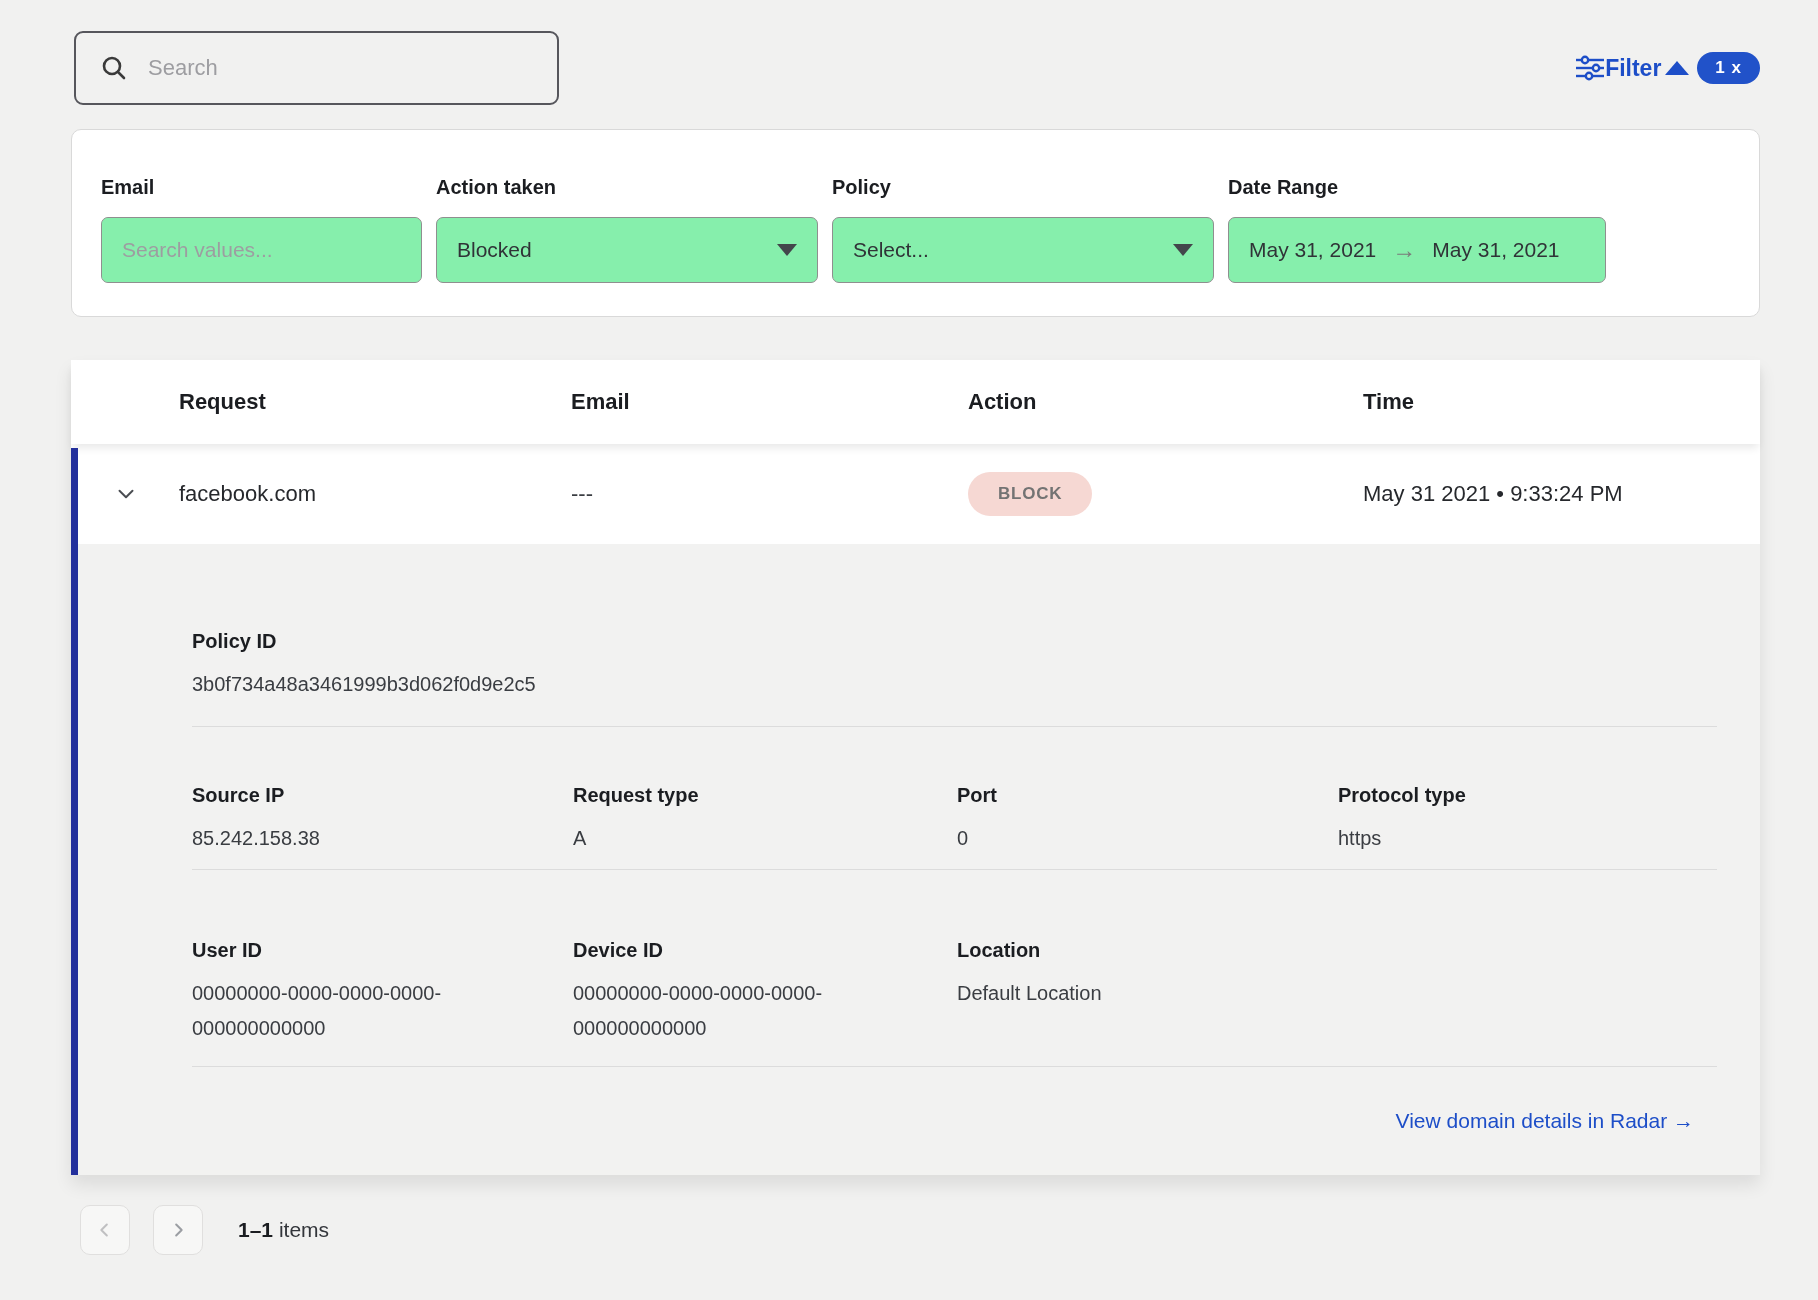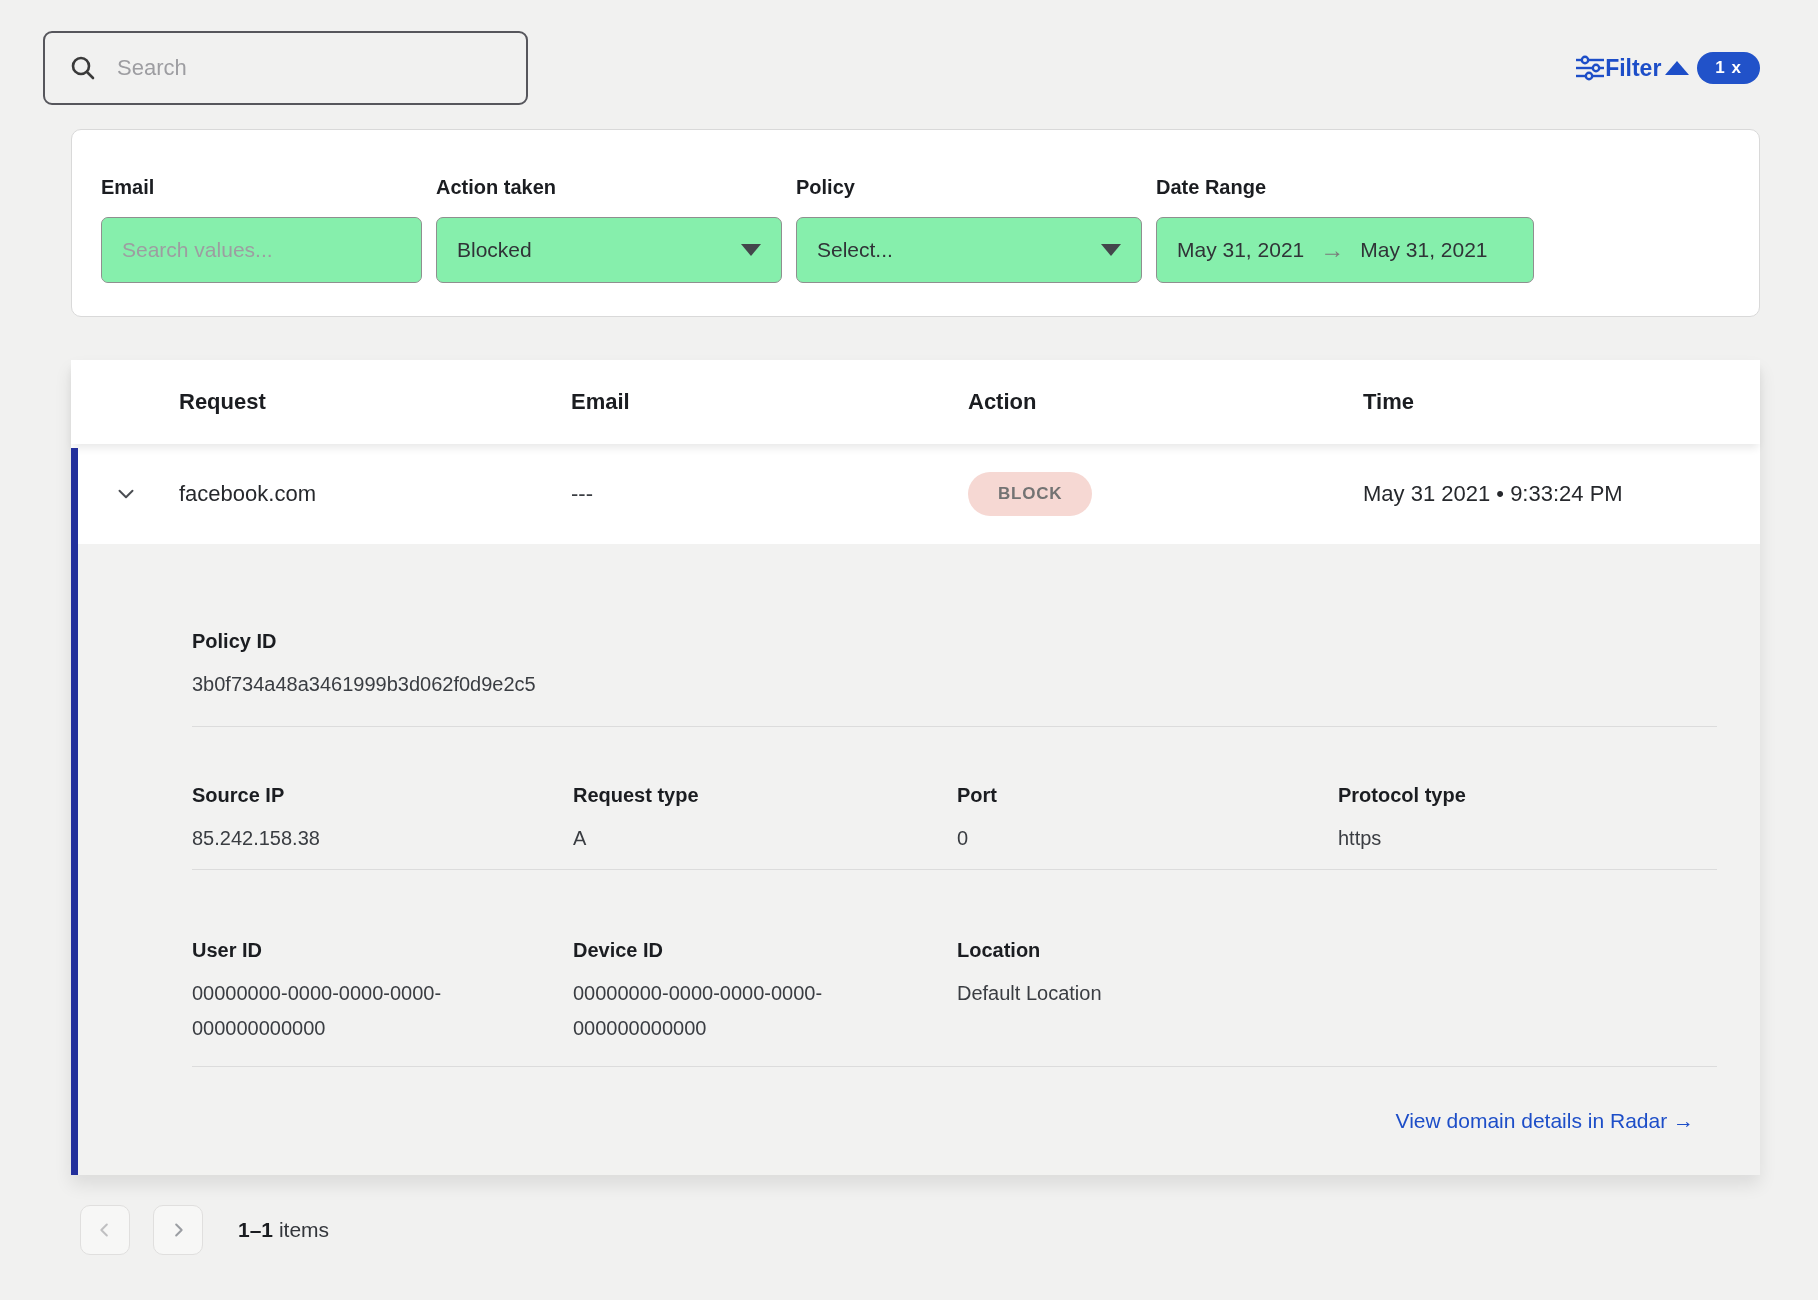--- a/index.html
+++ b/index.html
@@ -4,21 +4,21 @@
 <style>
   * { box-sizing: border-box; }
   html,body { margin:0; padding:0; }
   body {
     width:1818px; height:1300px; overflow:hidden; position:relative;
     background:#f1f1f0; color:#26282c;
     font-family:"Liberation Sans", sans-serif;
   }
 
   
-  .topbar { display:flex; justify-content:space-between; align-items:center; padding:31px 58px 0 43px; }
+  .topbar { display:flex; justify-content:space-between; align-items:center; padding:31px 58px 0 74px; }
   .searchbox {
     width:485px; height:74px; border:2px solid #56565c; border-radius:9px;
     display:flex; align-items:center; gap:18px; padding:0 24px; background:transparent;
   }
   .searchbox input {
     border:none; outline:none; background:transparent; width:100%;
     font-size:22px; color:#26282c; font-family:inherit;
   }
   input::placeholder { color:#9d9da1; }
   .filter-toggle { display:flex; align-items:center; gap:0; cursor:pointer; }
@@ -38,21 +38,21 @@
     margin:24px 58px 0 71px; height:188px;
     background:#fff; border:1px solid #d9d9d9; border-radius:10px;
     padding:46px 0 0 29px; display:flex; gap:14px;
   }
   .field label { display:block; font-size:20px; font-weight:bold; margin-bottom:18px; color:#1b1d21; }
   .control {
     height:66px; border:1px solid #8f8f8f; border-radius:7px; background:#86efac;
     display:flex; align-items:center; padding:0 20px; font-size:21px; color:#303337;
   }
   .control.text-input { width:321px; }
-  .control.select { width:346px; justify-content:space-between; cursor:pointer; }
+  .control.select { width:382px; justify-content:space-between; cursor:pointer; }
   .control.daterange { width:378px; gap:16px; }
   .caret-down {
     width:0; height:0;
     border-left:10px solid transparent; border-right:10px solid transparent;
     border-top:12px solid #43464b;
   }
   .range-arrow { color:#7a7a7a; font-size:24px; }
 
   
   .table-card {

